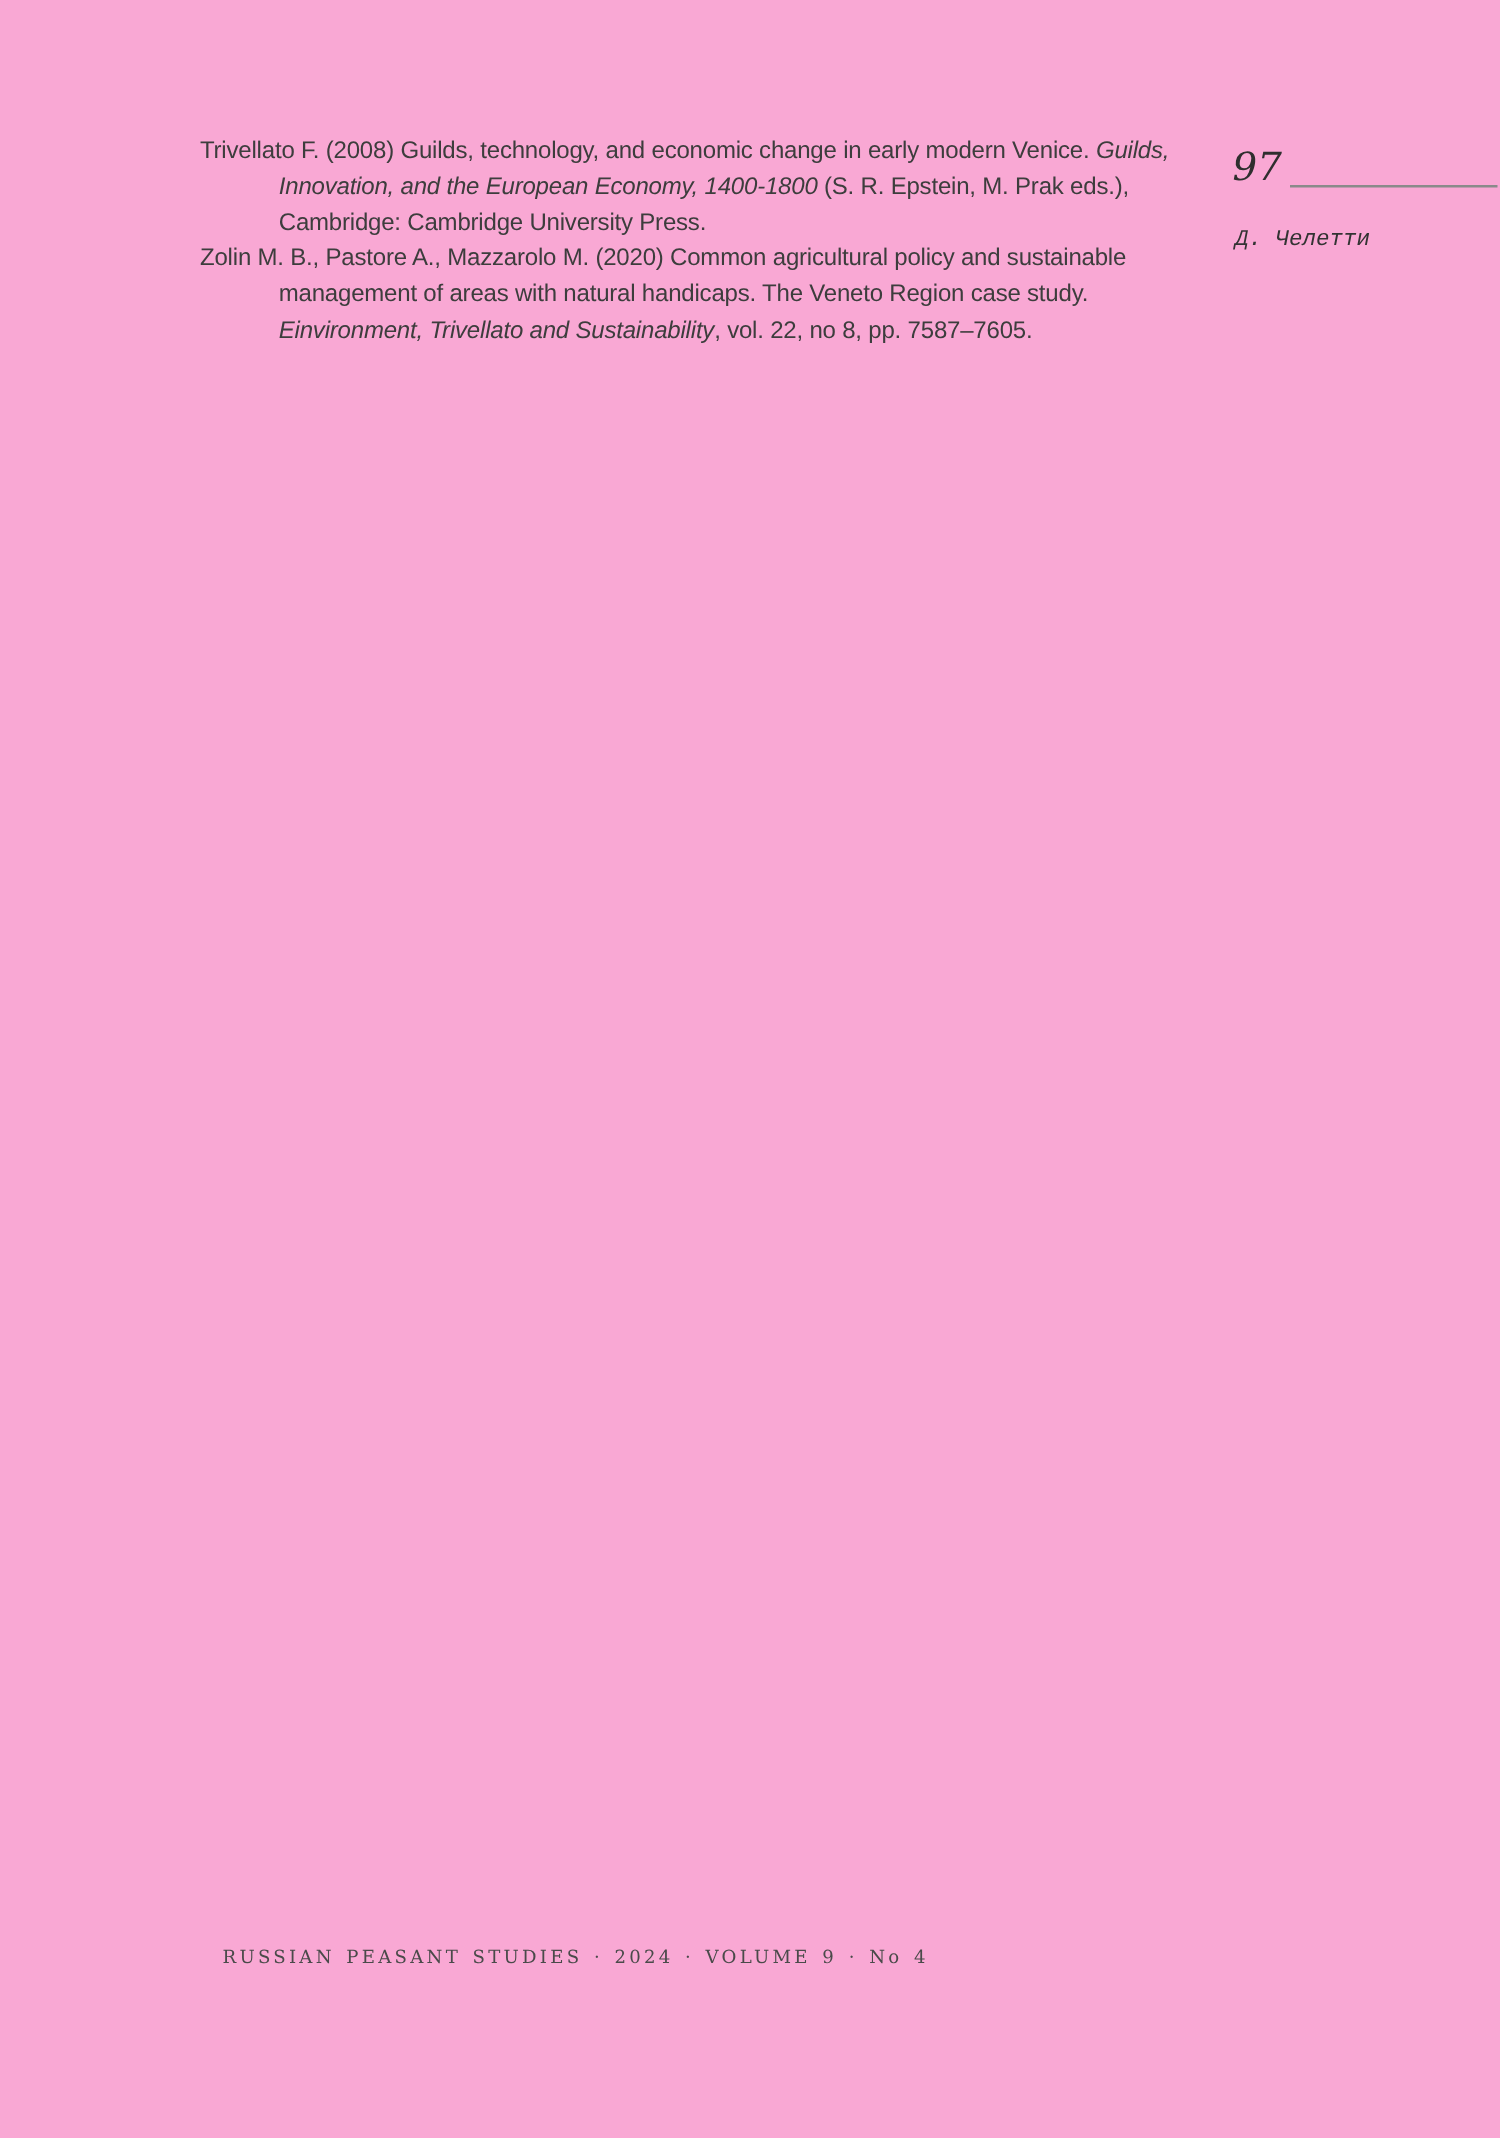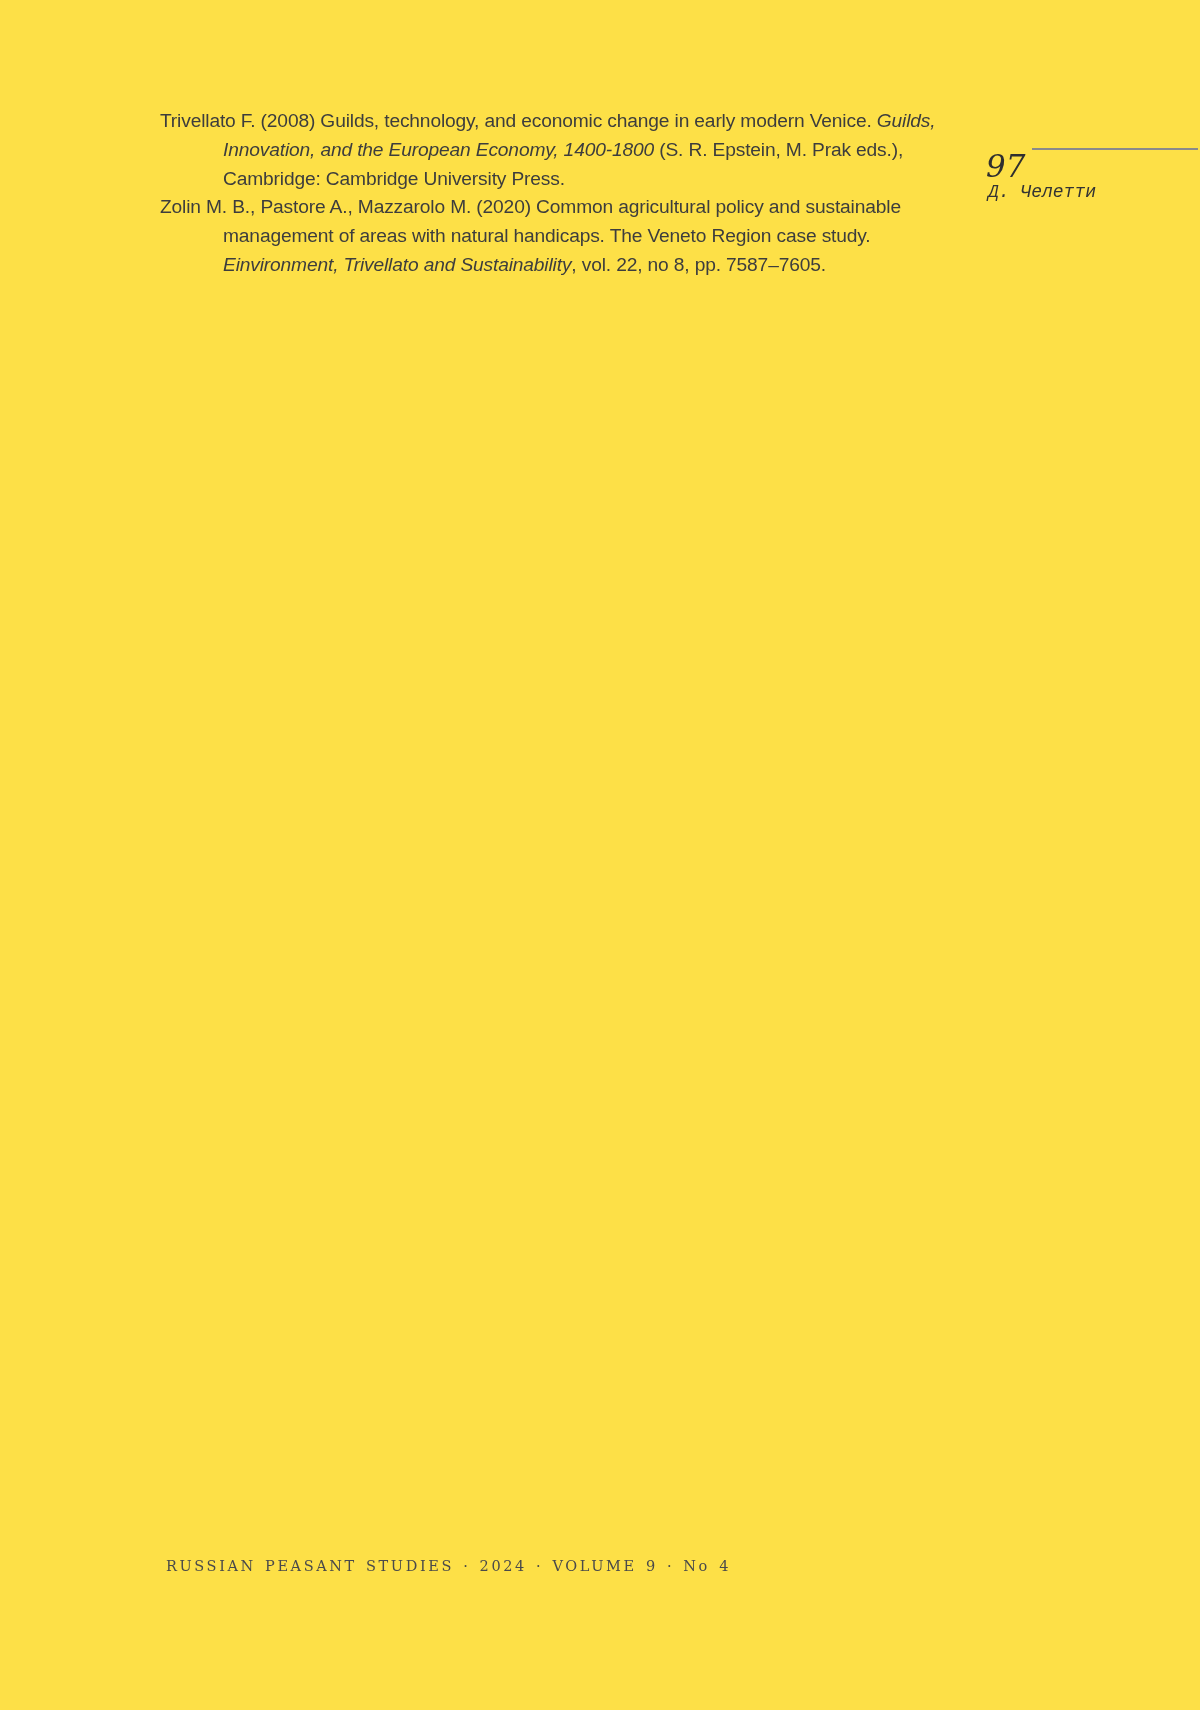--- a/index.html
+++ b/index.html
@@ -7,21 +7,21 @@
     width: 1200px;
     height: 1710px;
     background: #ffffff;
     position: relative;
     font-family: "Liberation Sans", sans-serif;
     overflow: hidden;
   }
   .page {
     position: absolute;
     inset: 0;
-    background: #fde047;
+    background: #f9a8d4;
   }
   
   .refs {
     position: absolute;
     left: 160px;
     top: 107px;
     width: 778px;
     font-family: "Liberation Sans", sans-serif;
     font-size: 19.2px;
     line-height: 28.8px;
@@ -38,21 +38,20 @@
   
   .pagenum {
     position: absolute;
     left: 986px;
     top: 116px;
     font-family: "DejaVu Serif", serif;
     font-style: italic;
     font-size: 31px;
     line-height: 36px;
     color: #2f2f2f;
-    margin-top: 32px;
   }
   .head-rule {
     position: absolute;
     left: 1032px;
     top: 148px;
     width: 166px;
     height: 2px;
     background: #8a8a8a;
   }
 
@@ -68,21 +67,21 @@
     color: #333333;
   }
   .sidebar-author {
     font-style: italic;
     margin-bottom: 5px;
   }
 
   
   .footer {
     position: absolute;
-    left: 166px;
+    left: 178px;
     top: 1556px;
     font-family: "DejaVu Serif", serif;
     font-size: 14.5px;
     line-height: 20px;
     letter-spacing: 2.6px;
     word-spacing: 2px;
     color: #4a4a4a;
     white-space: nowrap;
   }
 </style>

